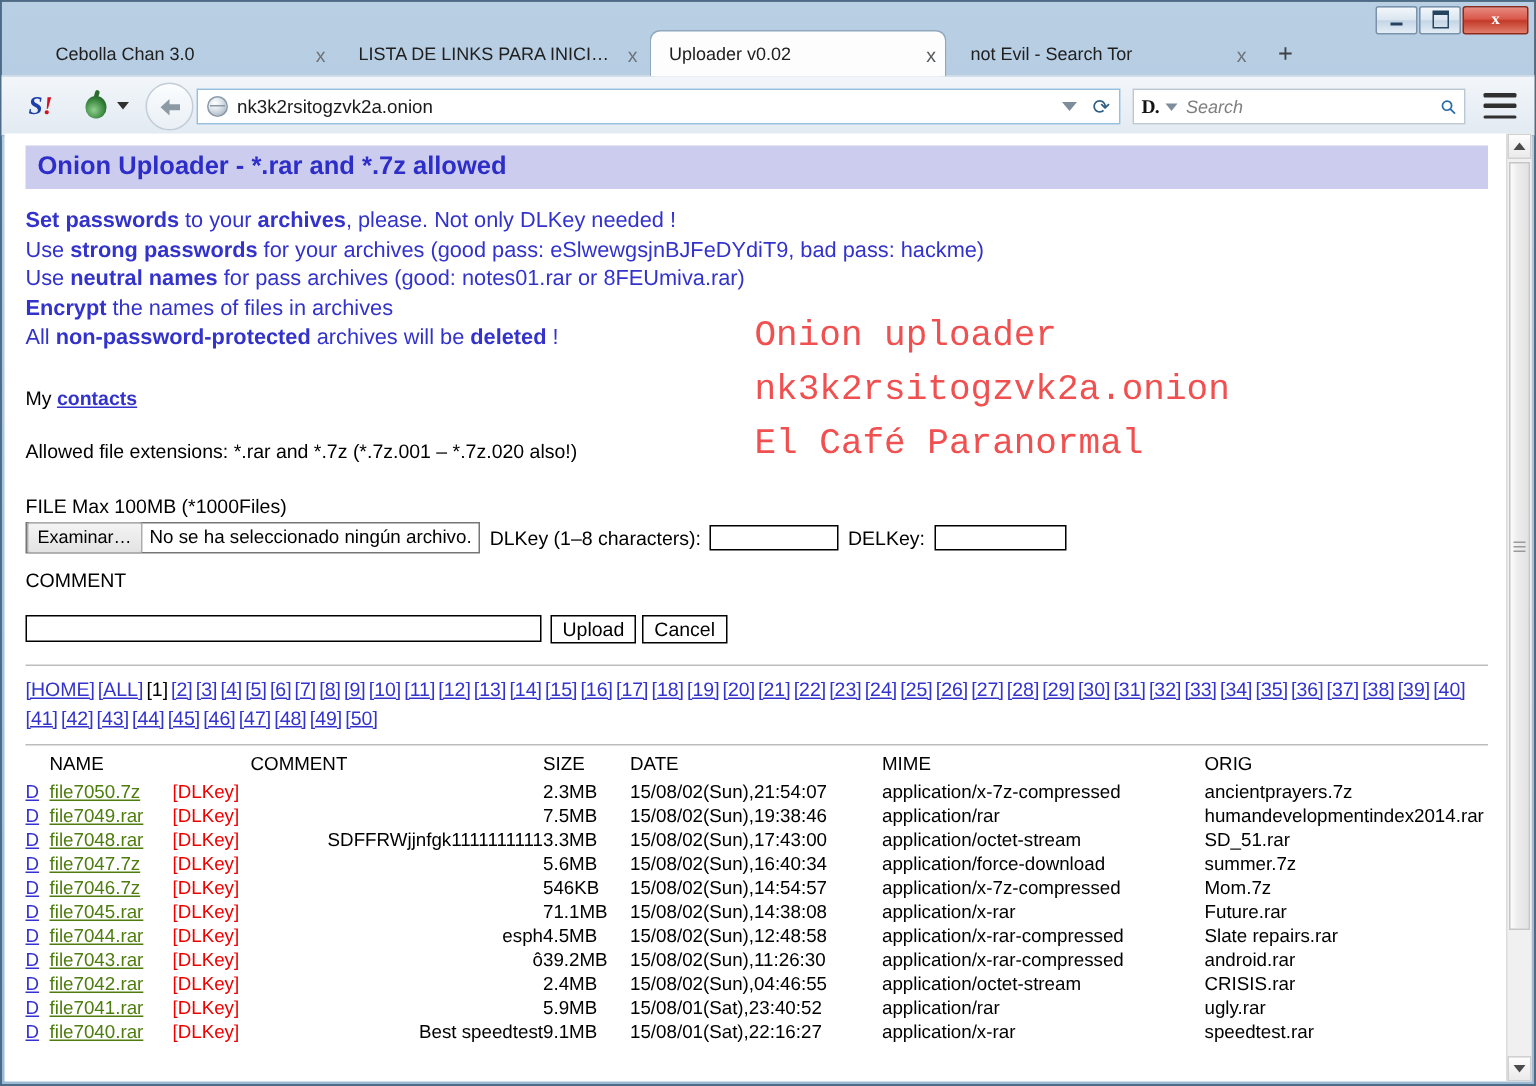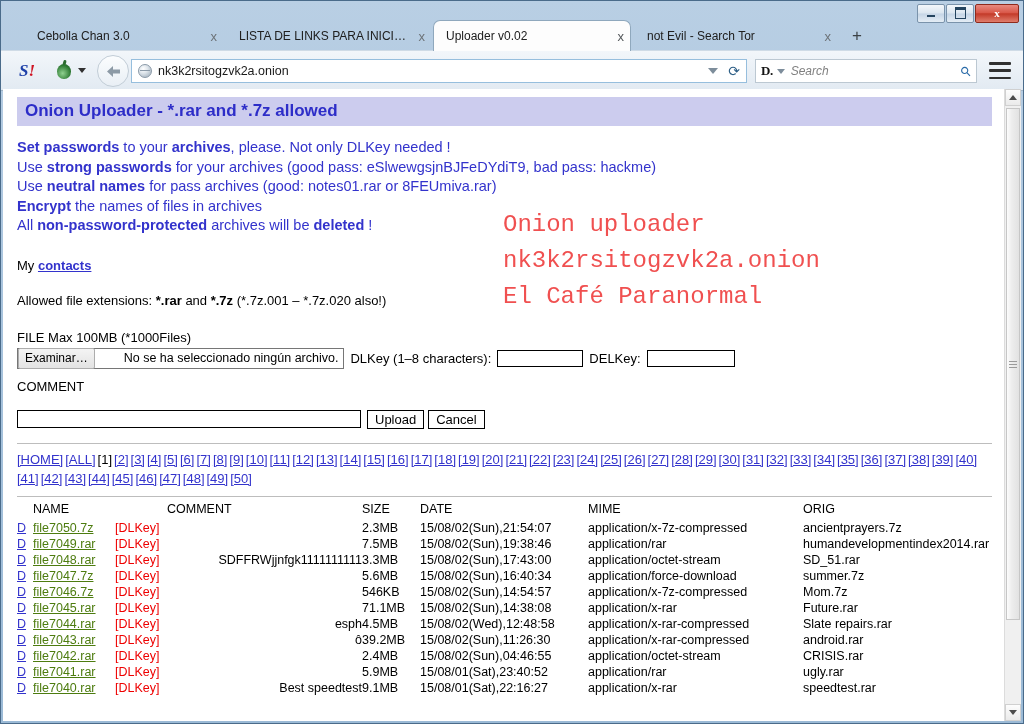--- a/index.html
+++ b/index.html
@@ -171,26 +171,26 @@
   .instr{color:#3333cc;font-size:14.5px;line-height:19.5px;margin-bottom:4px;}
   .instr b{font-weight:bold;}
   .redbig{
     position:absolute;left:500px;top:118px;
     font-family:"Liberation Mono",monospace;
     font-size:24px;line-height:36px;color:#f05050;white-space:pre;
   }
   .contacts-line{margin-top:22px;font-size:13px;color:#000;}
   .contacts-line a{color:#3333cc;text-decoration:underline;font-weight:bold;}
   .allowed{margin-top:20px;font-size:13px;color:#000;}
-  .allowed b{font-weight:bold;}
+  .allowed b{font-weight:normal;}
   .filemax{margin-top:22px;font-size:13px;}
   .formrow{margin-top:3px;display:flex;align-items:center;font-size:13px;}
   .fileinput{
     display:flex;align-items:center;height:21px;
-    border:1px solid #767676;background:#fff;box-sizing:border-box;gap:24px;
+    border:1px solid #767676;background:#fff;box-sizing:border-box;
   }
   .examinar{
     height:19px;margin:0;padding:0 6px;
     border:1px solid #adadad;border-radius:2px;
     background:linear-gradient(to bottom,#f4f4f4,#e3e3e3);
     font-family:"Liberation Sans",sans-serif;font-size:12px;color:#000;
     display:flex;align-items:center;
   }
   .filename{padding:0 5px;font-size:12.5px;color:#000;white-space:nowrap;}
   .lbltxt{margin:0 6px;white-space:nowrap;font-size:13px;}
@@ -458,21 +458,21 @@
               <td class="col-date">15/08/02(Sun),14:38:08</td>
               <td class="col-mime">application/x-rar</td>
               <td class="">Future.rar</td>
             </tr>
             <tr>
               <td class="c-d col-d"><a href="#">D</a></td>
               <td class="c-name col-name"><a href="#">file7044.rar</a></td>
               <td class="c-dlkey col-dlkey">[DLKey]</td>
               <td class="c-comment col-comment">esph</td>
               <td class="col-size">4.5MB</td>
-              <td class="col-date">15/08/02(Wed),12:48:58</td>
+              <td class="col-date">15/08/02(Sun),12:48:58</td>
               <td class="col-mime">application/x-rar-compressed</td>
               <td class="">Slate repairs.rar</td>
             </tr>
             <tr>
               <td class="c-d col-d"><a href="#">D</a></td>
               <td class="c-name col-name"><a href="#">file7043.rar</a></td>
               <td class="c-dlkey col-dlkey">[DLKey]</td>
               <td class="c-comment col-comment">ô</td>
               <td class="col-size">39.2MB</td>
               <td class="col-date">15/08/02(Sun),11:26:30</td>

